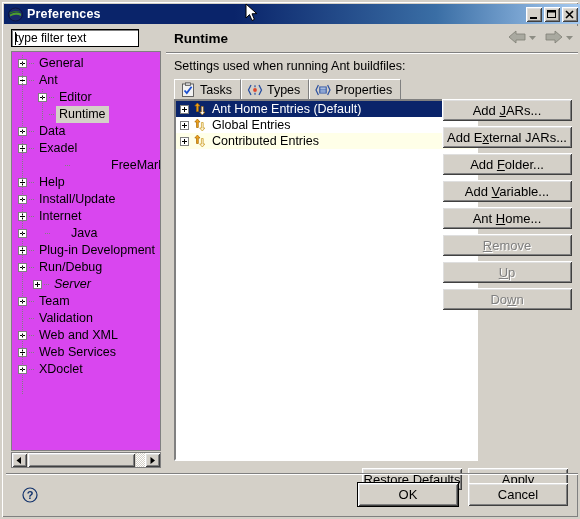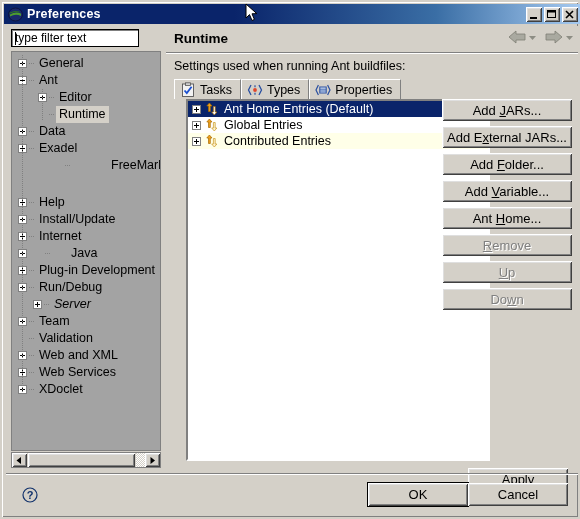--- a/index.html
+++ b/index.html
@@ -95,21 +95,21 @@
     position: absolute;
     left: 3px; top: 2px;
     width: 1px; height: 13px;
     background: #000;
   }
 
   #left-tree-frame {
     position: absolute;
     left: 5px; top: 25px;
     width: 150px; height: 400px;
-    background: #a3a3a3;
+    background: #d946ef;
     border: 1px solid #808080;
     box-sizing: border-box;
     overflow: hidden;
   }
   #left-tree {
     position: absolute;
     left: 0; top: 0;
     width: 148px;
     padding-top: 3px;
   }
@@ -263,21 +263,20 @@
   
   #cp-frame {
     position: absolute;
     left: 8px; top: 73px;
     width: 304px; height: 362px;
     background: #ffffff;
     border: 2px solid;
     border-color: #808080 #ffffff #ffffff #808080;
     box-sizing: border-box;
     overflow: hidden;
-    margin-left: 12px;
   }
   #cp-inner { position: absolute; left: 0; top: 0; right: 0; top: 0; }
   .cprow {
     height: 16px;
     display: flex;
     align-items: center;
     padding-left: 4px;
     font-size: 12.5px;
     white-space: nowrap;
   }
@@ -355,20 +354,21 @@
   }
   #help-icon-wrap {
     position: absolute;
     left: 16px; top: 11px;
     width: 16px; height: 16px;
   }
   #ok-cancel {
     position: absolute;
     right: 10px; top: 7px;
     display: flex;
+    gap: 10px;
   }
   #ok-cancel .btn { width: 100px; height: 23px; }
   #ok-cancel .btn.default {
     box-shadow: inset 1px 1px 0 #ffffff, inset -1px -1px 0 #404040,
                 inset 2px 2px 0 #dfdfdf, inset -2px -2px 0 #808080,
                 0 0 0 1px #000000;
   }
 
   
   #cursor { position: absolute; left: 243px; top: 1px; pointer-events: none; }
@@ -443,21 +443,21 @@
           <div class="tnode" style="padding-left: 6px;">
             <span class="expander plus"></span>
             <span class="dash"></span>
             <span class="lbl">Exadel</span>
           </div>
           <div class="tnode" style="padding-left: 6px; gap: 36px;">
             <span class="nolead"></span>
             <span class="dash"></span>
             <span class="lbl">FreeMarker Editor</span>
           </div>
-          <div class="tnode" style="padding-left: 6px; margin-top: 20px;">
+          <div class="tnode" style="padding-left: 6px;">
             <span class="expander plus"></span>
             <span class="dash"></span>
             <span class="lbl">Help</span>
           </div>
           <div class="tnode" style="padding-left: 6px;">
             <span class="expander plus"></span>
             <span class="dash"></span>
             <span class="lbl">Install/Update</span>
           </div>
           <div class="tnode" style="padding-left: 6px;">
@@ -641,20 +641,23 @@
           <div class="btn disabled">
             <span><span class="mn">U</span>p</span>
           </div>
           <div class="btn disabled">
             <span>Do<span class="mn">w</span>n</span>
           </div>
         </div>
 
       <div id="apply-row">
           <div class="btn">
+            <span>Restore <span class="mn">D</span>efaults</span>
+          </div>
+          <div class="btn">
             <span><span class="mn">A</span>pply</span>
           </div>
         </div>
     </div>
   </div>
 
   <div id="botsep"></div>
 
   <div id="bottom-bar">
     <span id="help-icon-wrap">

